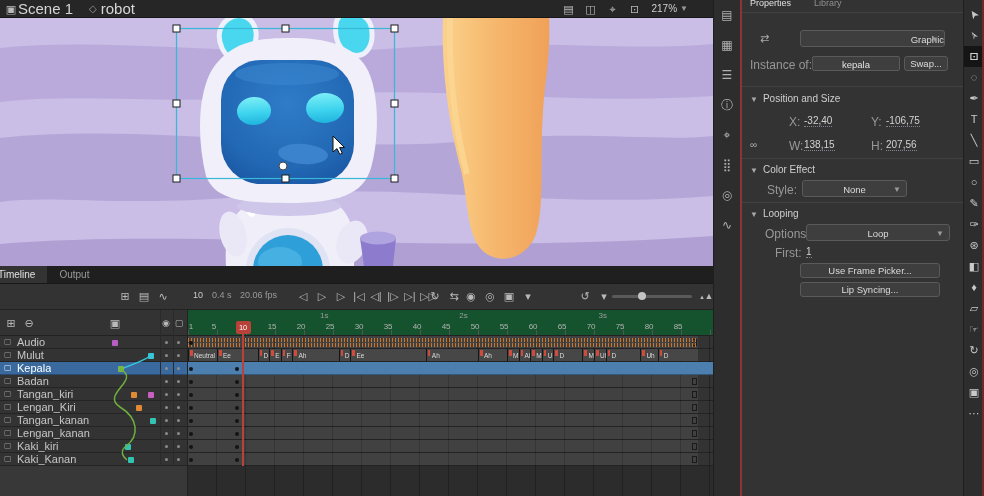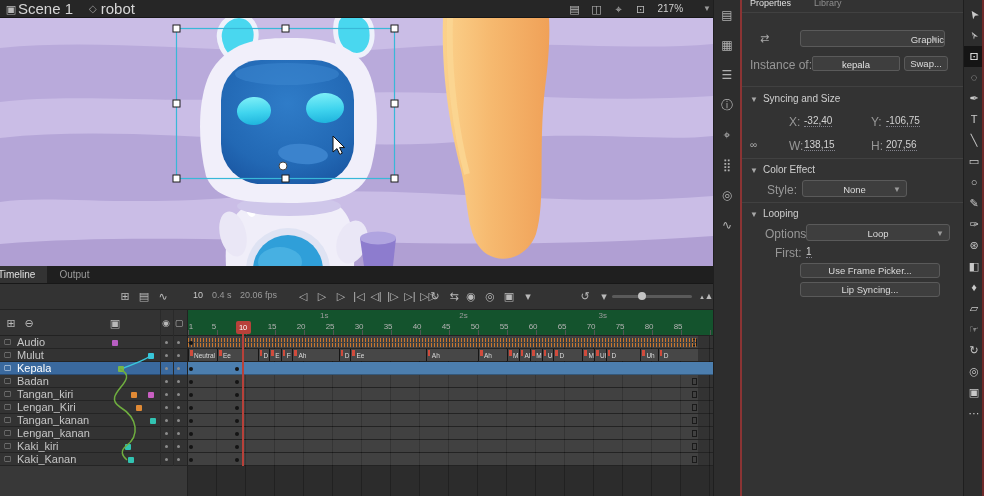--- a/index.html
+++ b/index.html
@@ -7,21 +7,21 @@
        font-family:"Liberation Sans","DejaVu Sans",sans-serif;font-size:10px;color:#cfcfcf;
        -webkit-font-smoothing:antialiased;}
   .icon{display:inline-block;min-width:14px;text-align:center;color:#b9b9b9;font-size:11px;line-height:16px;}
 
   
   #edit-bar{position:absolute;left:0;top:0;width:713px;height:18px;background:#262626;
             border-bottom:1px solid #171717;display:flex;align-items:center;box-sizing:border-box;}
   #edit-bar .crumb{color:#d6d6d6;margin-right:10px;font-size:15px;}
   #edit-bar .crumb-icon{color:#9a9a9a;margin:0 4px 0 6px;font-size:10px;}
   #edit-bar-icons{margin-left:auto;display:flex;gap:8px;margin-right:10px;}
-  #zoom-control{display:flex;align-items:center;gap:20px;margin-right:2px;color:#cfcfcf;}
+  #zoom-control{display:flex;align-items:center;gap:3px;margin-right:25px;color:#cfcfcf;}
   #zoom-control .caret{color:#9a9a9a;font-size:8px;}
 
   
   #canvas{position:absolute;left:0;top:18px;width:713px;height:248px;overflow:hidden;background:#cabde6;}
 
   
   #dock{position:absolute;left:713px;top:0;width:27px;height:496px;background:#2d2d2d;
         border-left:1px solid #1f1f1f;box-sizing:border-box;}
   #dock .icon{display:block;width:26px;height:30px;line-height:30px;font-size:12px;color:#b0b0b0;}
 
@@ -465,21 +465,21 @@
       <span>Graphic</span>
       <span class="caret" data-name="chevron-down-icon">▼</span>
     </div>
 
     <span class="lab" data-name="instance-of-label" style="left:8px;top:58px;">Instance of:</span>
     <div class="field" data-name="instance-name-field" style="left:70px;top:56px;width:88px;">kepala</div>
     <div class="pbtn" data-name="swap-button" style="left:162px;top:56px;width:44px;">Swap...</div>
 
     <div class="hr" style="top:86px;"></div>
     <div class="sec" data-name="section-position-size" style="top:93px;">
-      <span class="tri" data-name="chevron-down-icon">▼</span><span>Syncing and Size</span>
+      <span class="tri" data-name="chevron-down-icon">▼</span><span>Position and Size</span>
     </div>
     <span class="lab" data-name="x-label" style="left:47px;top:115px;">X:</span>
     <span class="hot" data-name="x-value" style="left:62px;top:115px;">-32,40</span>
     <span class="lab" data-name="y-label" style="left:129px;top:115px;">Y:</span>
     <span class="hot" data-name="y-value" style="left:144px;top:115px;">-106,75</span>
     <span class="picon" data-name="link-width-height-icon" style="left:8px;top:139px;font-size:10px;">∞</span>
     <span class="lab" data-name="w-label" style="left:47px;top:139px;">W:</span>
     <span class="hot" data-name="w-value" style="left:62px;top:139px;">138,15</span>
     <span class="lab" data-name="h-label" style="left:129px;top:139px;">H:</span>
     <span class="hot" data-name="h-value" style="left:144px;top:139px;">207,56</span>

